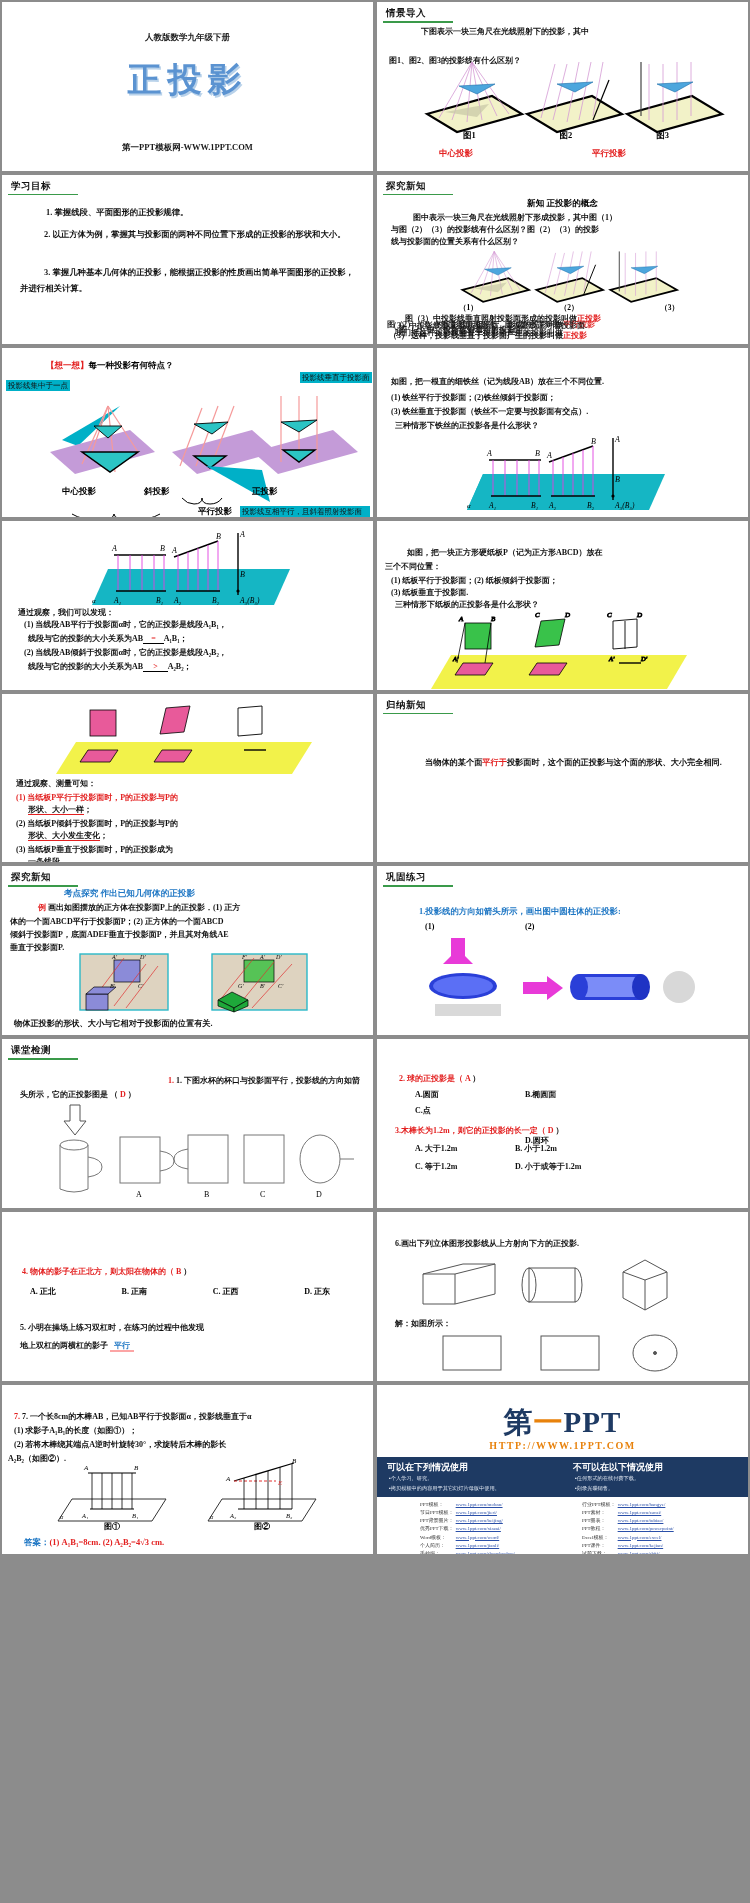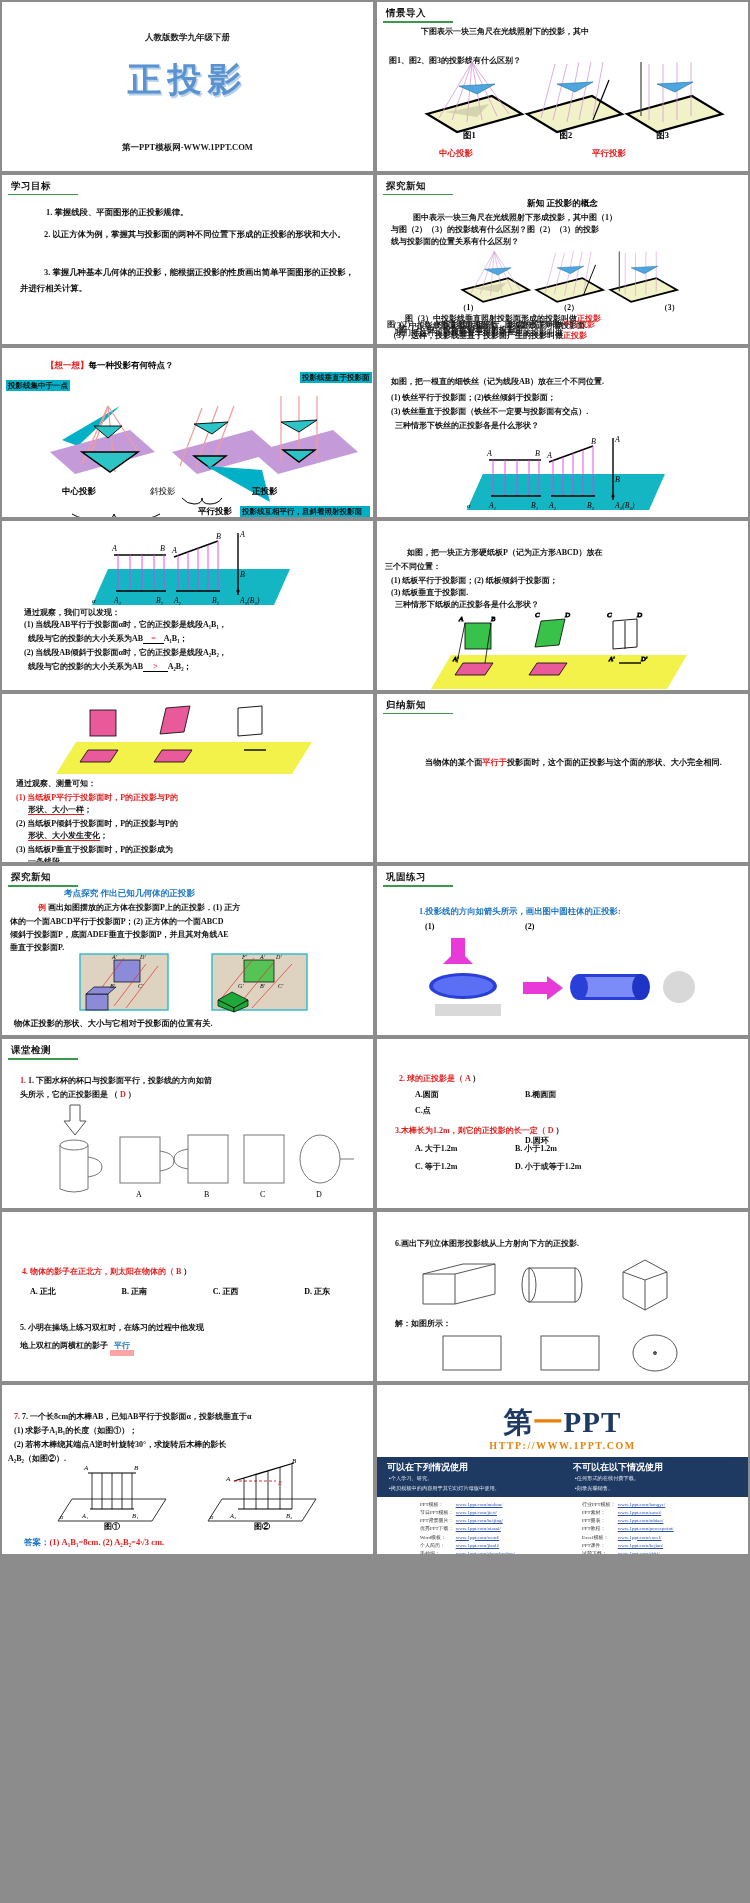--- a/index.html
+++ b/index.html
@@ -32,21 +32,21 @@
   .s1-foot { position:absolute; width:100%; top:140px; text-align:center; font-size:8.5px; font-weight:bold; color:#1a1a1a;}
 
   
   .body { position:absolute; font-size:8px; line-height:1.5; font-weight:bold; color:#111; }
 
   
   .plane { position:absolute; }
   svg { display:block; overflow:visible; }
 
   
-  .callout { position:absolute; background:#00b0c7; color:#111; font-weight:bold;
+  .callout { position:absolute; background:#00b0c7; color:#111; font-weight:normal;
              font-size:7.5px; line-height:1.25; padding:1px 2px; }
 
   
   .brand { position:absolute; inset:0; background:#fff; }
   .brand-logo { position:absolute; top:18px; width:100%; text-align:center;
                 font-size:29px; font-weight:bold; color:#1b3d78; letter-spacing:1px;}
   .brand-url { position:absolute; top:55px; width:100%; text-align:center;
                font-size:10px; font-weight:bold; color:#e8820c; letter-spacing:1.5px;}
   .brand-bar { position:absolute; top:72px; left:0; width:375px; height:40px; background:#1e3a63; }
   .bb-h { position:absolute; color:#fff; font-weight:bold; font-size:9px;}
@@ -234,21 +234,21 @@
             <line x1="86" y1="22" x2="86" y2="88"></line>
           <line x1="104" y1="22" x2="104" y2="86"></line>
         </g>
         <polygon points="68,48 104,46 86,58" fill="#2cc4c4" stroke="#000" stroke-width="0.9"></polygon>
         <polygon points="70,76 102,76 86,88" fill="#2cc4c4" stroke="#000" stroke-width="1.4"></polygon>
       </g>
       <polygon points="196,92 260,128 252,96" fill="#00b0c7"></polygon>
     </svg>
 
     <div style="position:absolute;left:60px;top:138px;font-size:8.5px;font-weight:bold;">中心投影</div>
-    <div style="position:absolute;left:148px;top:138px;font-size:8.5px;font-weight:normal;">斜投影</div>
+    <div style="position:absolute;left:142px;top:138px;font-size:8.5px;font-weight:bold;">斜投影</div>
     <div style="position:absolute;left:250px;top:138px;font-size:8.5px;font-weight:bold;">正投影</div>
 
     <svg class="plane" style="left:40px;top:148px;" width="300" height="25">
       <path d="M140,2 Q145,8 152,8 Q160,8 160,2 Q160,8 168,8 Q176,8 180,2" fill="none" stroke="#000" stroke-width="1"></path>
       <path d="M30,18 Q40,24 55,24 Q72,24 72,18 Q72,24 90,24 Q108,24 118,18" fill="none" stroke="#000" stroke-width="1"></path>
     </svg>
     <div style="position:absolute;left:196px;top:158px;font-size:8.5px;font-weight:bold;">平行投影</div>
     <div style="position:absolute;left:128px;top:170px;font-size:8.5px;font-weight:bold;">投影</div>
     <div class="callout" style="left:238px;top:158px;width:130px;">投影线互相平行，且斜着照射投影面</div>
   </div>
@@ -326,21 +326,21 @@
       <text x="126" y="12" font-size="8" font-style="italic">B</text>
       <text x="150" y="10" font-size="8" font-style="italic">A</text>
       <text x="150" y="50" font-size="8" font-style="italic">B</text>
       <text x="2" y="76" font-size="7" font-style="italic">α</text>
       <text x="24" y="76" font-size="7.5" font-style="italic">A₁</text>
       <text x="66" y="76" font-size="7.5" font-style="italic">B₁</text>
       <text x="84" y="76" font-size="7.5" font-style="italic">A₂</text>
       <text x="122" y="76" font-size="7.5" font-style="italic">B₂</text>
       <text x="150" y="76" font-size="7.5" font-style="italic">A₃(B₃)</text>
     </svg>
-    <div class="body" style="left:22px;top:86px;">通过观察，我们可以发现：</div>
+    <div class="body" style="left:16px;top:86px;">通过观察，我们可以发现：</div>
     <div class="body" style="left:22px;top:98px;width:346px;">(1) 当线段AB平行于投影面α时，它的正投影是线段A₁B₁，</div>
     <div class="body" style="left:26px;top:112px;width:346px;">
       <span>线段与它的投影的大小关系为AB</span><span class="red" style="border-bottom:1px solid #000;padding:0 8px;">=</span><span>A₁B₁；</span>
     </div>
     <div class="body" style="left:22px;top:126px;width:346px;">(2) 当线段AB倾斜于投影面α时，它的正投影是线段A₂B₂，</div>
     <div class="body" style="left:26px;top:140px;width:346px;">
       <span>线段与它的投影的大小关系为AB</span><span class="red" style="border-bottom:1px solid #000;padding:0 10px;">&gt;</span><span>A₂B₂；</span>
     </div>
     <div class="body" style="left:22px;top:154px;width:350px;margin-top:45px;">
       <span>(3) 当线段AB垂直于投影面α时，它的正投影是一个</span><span class="red" style="border-bottom:1px solid #e32020;">点A₃(B₃)</span>
@@ -499,21 +499,21 @@
         <ellipse cx="172" cy="53" rx="9" ry="13" fill="#2a3fd8"></ellipse>
       </g>
       <ellipse cx="272" cy="53" rx="16" ry="16" fill="#d8d8d8"></ellipse>
       <rect x="28" y="70" width="66" height="12" fill="#d9d9d9"></rect>
     </svg>
   </div>
 
   <div class="slide">
     <div class="sec-head">课堂检测</div>
     <div class="sec-rule"></div>
-    <div class="body" style="left:18px;top:36px;width:340px;">
+    <div class="body" style="left:18px;top:36px;width:340px;text-align:right;">
       <span class="red">1.</span> <span>1. 下图水杯的杯口与投影面平行，投影线的方向如箭</span>
     </div>
     <div class="body" style="left:18px;top:50px;width:340px;">
       <span>头所示，它的正投影图是</span> （ <span class="red">D</span> ）
     </div>
     <svg class="plane" style="left:30px;top:62px;" width="320" height="100">
       <polygon points="38,4 48,4 48,20 54,20 43,34 32,20 38,20" fill="#fff" stroke="#555" stroke-width="1"></polygon>
       <g fill="none" stroke="#777" stroke-width="1">
         <ellipse cx="42" cy="44" rx="14" ry="5"></ellipse>
         <path d="M28,44 L28,88 Q42,94 56,88 L56,44"></path>
@@ -557,21 +557,21 @@
     </div>
     <div style="position:absolute;left:28px;top:74px;width:300px;display:flex;justify-content:space-between;font-size:8px;font-weight:bold;">
       <span>A. 正北</span>
       <span>B. 正南</span>
       <span>C. 正西</span>
       <span>D. 正东</span>
     </div>
     <div class="body red" style="left:18px;top:110px;width:340px;">5. 小明在操场上练习双杠时，在练习的过程中他发现</div>
     <div class="body red" style="left:18px;top:128px;">
       <span>地上双杠的两横杠的影子</span>
-      <span class="blue" style="border-bottom:6px solid #fca5a5;padding:0 4px;">平行</span>
+      <span class="blue" style="border-bottom:2px solid #fca5a5;padding:0 4px;">平行</span>
     </div>
   </div>
 
   <div class="slide">
     <div class="body red" style="left:18px;top:26px;width:345px;">6.画出下列立体图形投影线从上方射向下方的正投影.</div>
     <svg class="plane" style="left:40px;top:42px;" width="300" height="60">
       <g fill="none" stroke="#555" stroke-width="1">
         <polygon points="6,20 46,10 78,10 78,40 38,50 6,50"></polygon>
         <line x1="6" y1="20" x2="38" y2="20"></line>
           <line x1="38" y1="20" x2="78" y2="10"></line>

